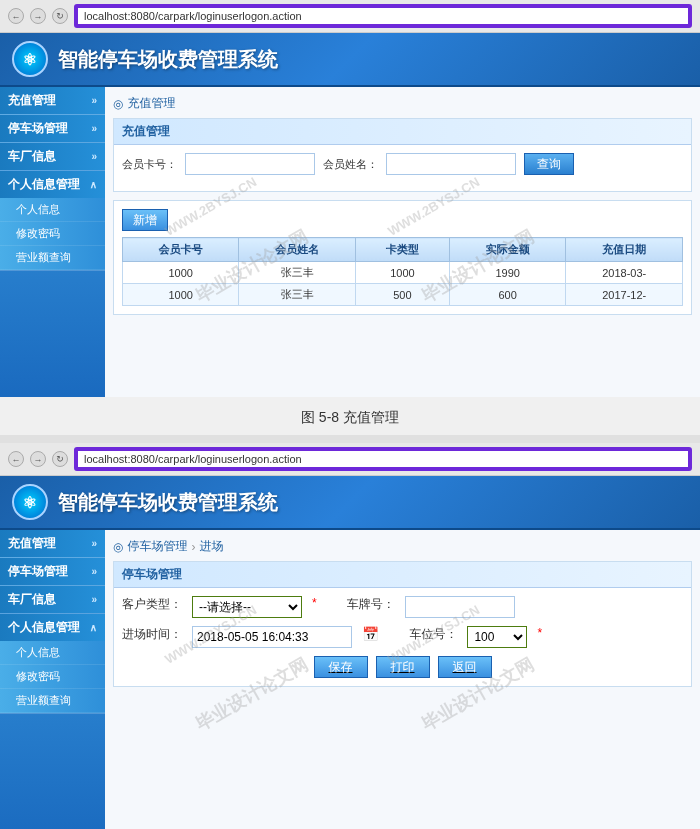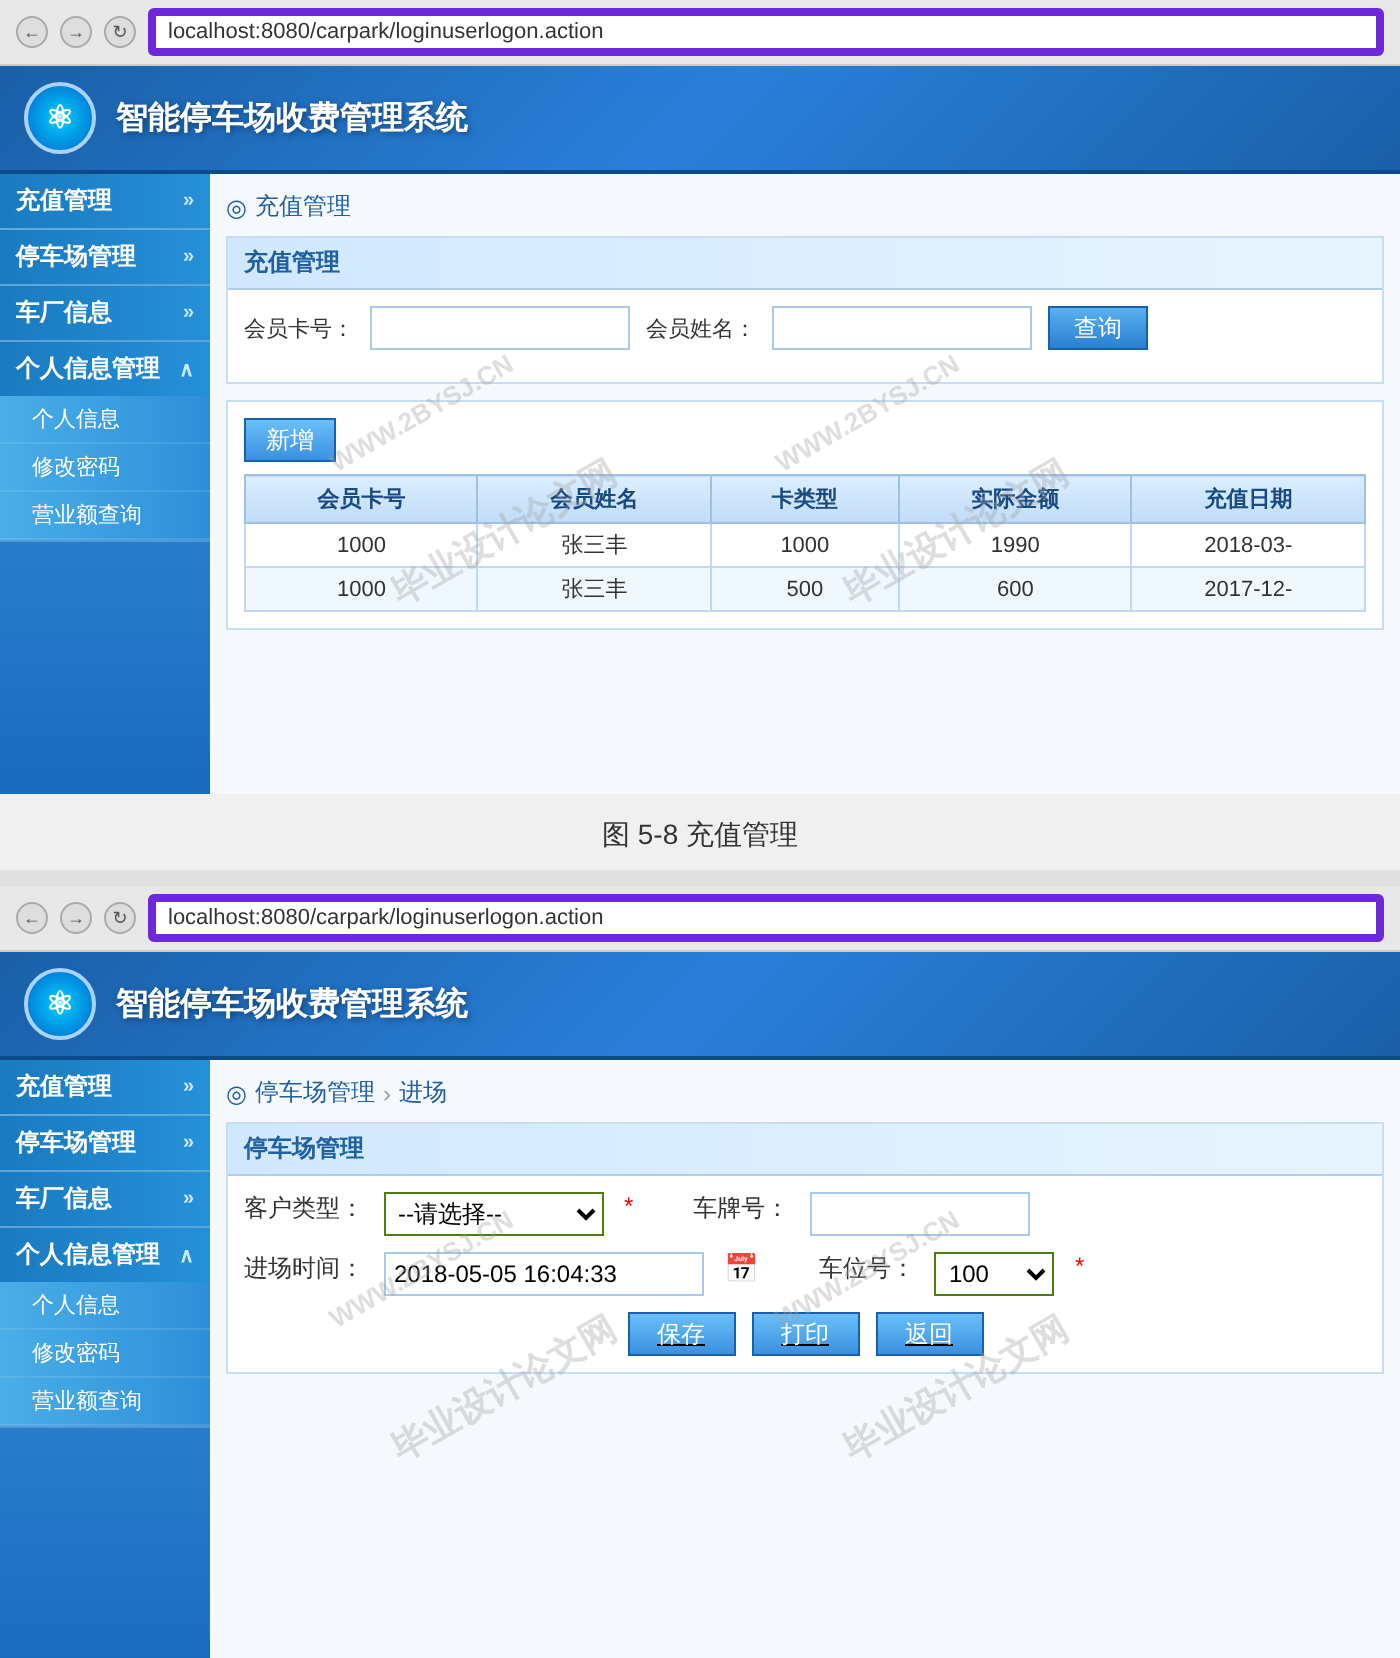--- a/index.html
+++ b/index.html
@@ -49,21 +49,21 @@
     .app-logo {
       width: 36px; height: 36px;
       background: radial-gradient(circle, #00cfff, #0066cc);
       border-radius: 50%;
       display: flex; align-items: center; justify-content: center;
       font-size: 16px; color: white; font-weight: bold;
       border: 2px solid #aad4ff;
     }
     .app-title {
       color: white;
-      font-size: 16px;
+      font-size: 20px;
       font-weight: bold;
       font-family: Liberation Serif, serif;
       text-shadow: 1px 1px 3px rgba(0,0,0,0.4);
     }
 
     
     .main-layout {
       display: flex;
       min-height: 310px;
     }

